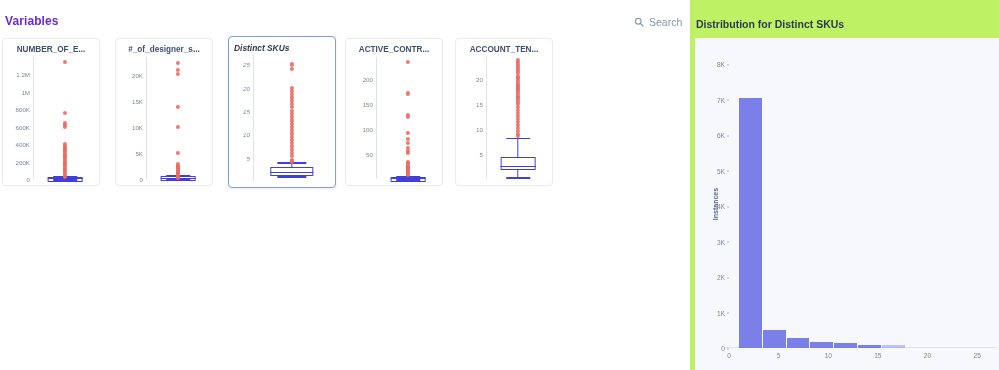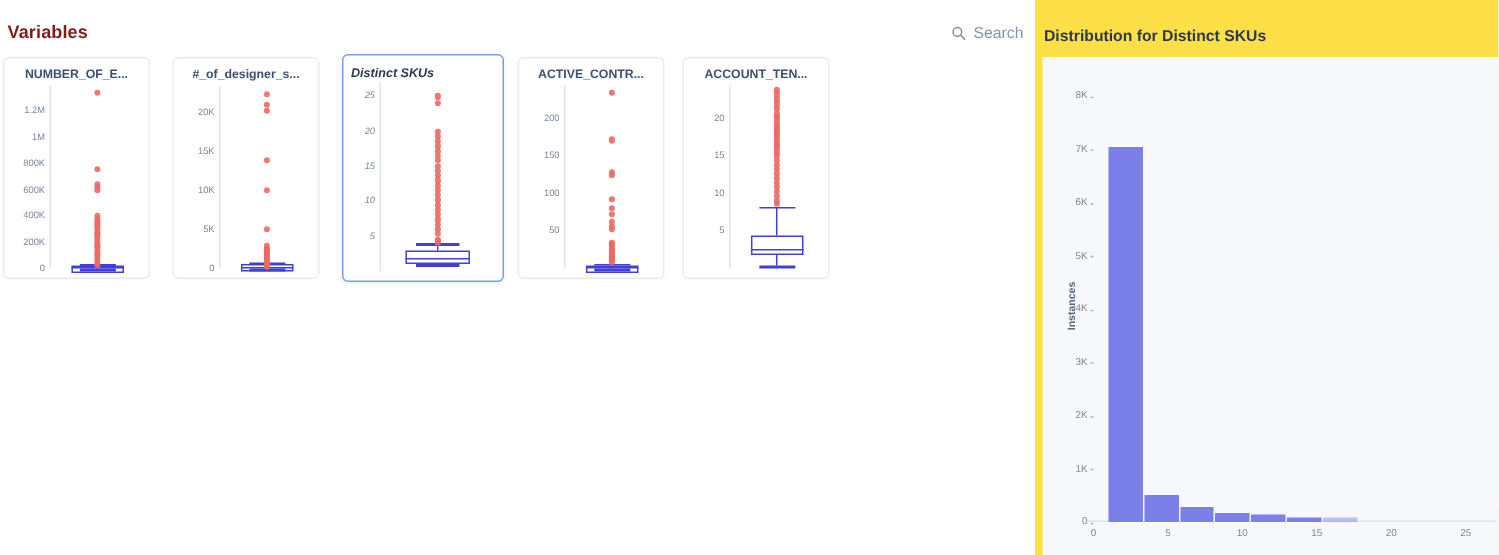--- a/index.html
+++ b/index.html
@@ -9,21 +9,21 @@
     font-family: "Liberation Sans", sans-serif;
     overflow: hidden;
   }
   #root { position: relative; width: 999px; height: 370px; }
 
   
   #left-panel { position: absolute; left: 0; top: 0; width: 690px; height: 370px; background:#fff; }
 
   #variables-title {
     position: absolute; left: 5px; top: 14px;
-    font-size: 12px; font-weight: bold; color: #7f1d1d; letter-spacing: .1px;
+    font-size: 12px; font-weight: bold; color: #6d28d9; letter-spacing: .1px;
   }
 
   #search-box {
     position: absolute; left: 634px; top: 16px;
     display: flex; align-items: center; gap: 5px;
     color: #8893a8; font-size: 10.5px; cursor: text;
   }
   #search-box svg { display:block; }
 
   #cards-row { position: absolute; left: 0px; top: 36px; height: 152px; }
@@ -65,21 +65,21 @@
   .outlier {
     position: absolute; width: 4.2px; height: 4.2px; border-radius: 50%;
     background: #ea6a63; opacity: .9; transform: translate(-50%,-50%);
   }
   .box { position: absolute; border: 1.4px solid #4040d8; background: transparent; transform: translateX(-50%); }
   .whisker-v { position: absolute; width: 1.4px; background: #4040d8; transform: translateX(-50%); }
   .cap { position: absolute; height: 1.6px; background: #4040d8; transform: translateX(-50%); }
   .median { position: absolute; height: 1.2px; background: #4040d8; transform: translateX(-50%); }
 
   
-  #right-panel { position: absolute; left: 690px; top: 0; width: 309px; height: 370px; background:#fde047; }
+  #right-panel { position: absolute; left: 690px; top: 0; width: 309px; height: 370px; background:#bef264; }
   #dist-title {
     position: absolute; left: 6px; top: 18px;
     font-size: 10.5px; font-weight: bold; color: #2d3a4e;
   }
   #chart-area {
     position: absolute; left: 5px; top: 38px; width: 304px; height: 332px;
     background: #f6f8fc;
   }
   #ylabel {
     position: absolute; left: 4px; top: 50%;

